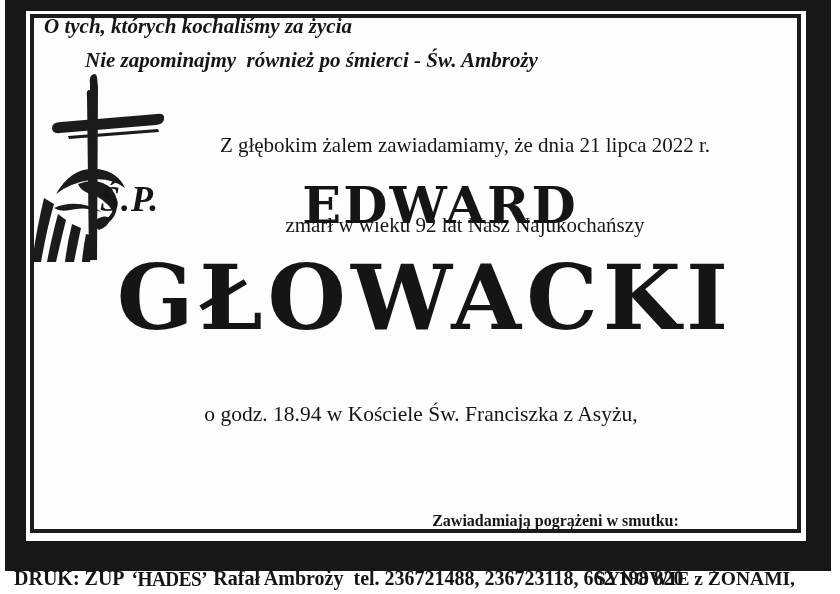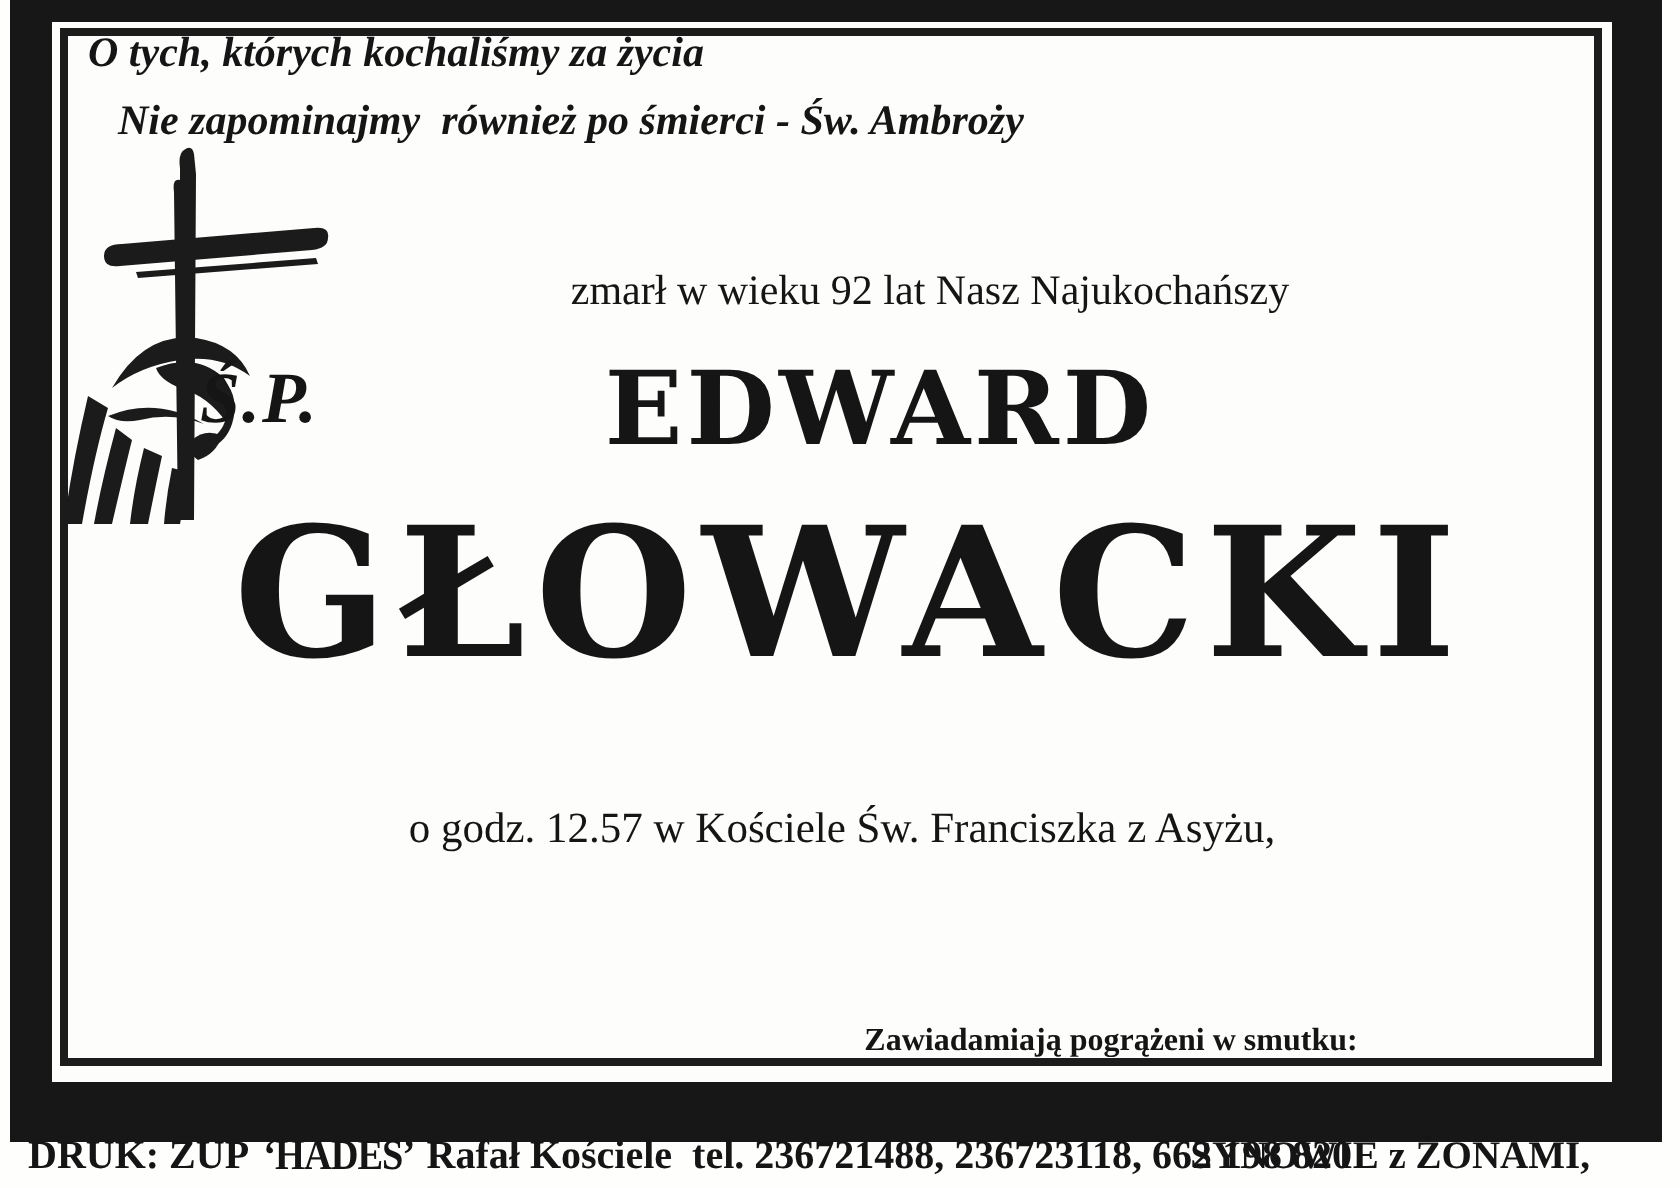--- a/index.html
+++ b/index.html
@@ -12,21 +12,21 @@
   .band { position:absolute; left:5px; top:0; width:826px; height:571px; background:#171717; }
   
   .inner { position:absolute; left:26px; top:11px; width:780px; height:530px; background:#fdfdfb; }
   
   .thin { position:absolute; left:30px; top:14px; width:771px; height:519px; border:4px solid #1c1c1c; }
 
   .abs { position:absolute; }
 
   .epigraph { font-style:italic; font-weight:bold; font-size:21px; line-height:22px; white-space:pre; }
   .epi1 { left:44px; top:15px; }
-  .epi2 { left:59px; top:49px; }
+  .epi2 { left:85px; top:49px; }
 
   .announce { left:215px; top:79px; width:500px; text-align:center;
               font-size:21px; line-height:26.5px; white-space:pre; }
 
   .figure-art { left:28px; top:72px; width:196px; height:192px; }
 
   .sp { left:100px; top:181px; font-size:36px; font-weight:bold; line-height:1; letter-spacing:1px;font-style:italic; }
 
   .name { font-family:"DejaVu Serif", serif; font-weight:bold; line-height:1;
           text-align:center; white-space:nowrap; }
@@ -51,20 +51,21 @@
 <div class="page">
 
   <div class="band"></div>
   <div class="inner"></div>
   <div class="thin"></div>
 
   <div class="abs epigraph epi1">O tych, których kochaliśmy za życia</div>
   <div class="abs epigraph epi2">Nie zapominajmy  również po śmierci - Św. Ambroży</div>
 
   <div class="abs announce">
+    <div>Z głębokim żalem zawiadamiamy, że dnia 21 lipca 2022 r.</div>
     <div>zmarł w wieku 92 lat Nasz Najukochańszy</div>
   </div>
 
   <svg class="abs figure-art" viewBox="0 0 196 192" xmlns="http://www.w3.org/2000/svg">
     <g fill="#1b1b1b">
 
       <path d="M64 3 q4 -3 5 2 l1 10 -1 173 -7 0 0 -176 q-1 -7 2 -9 z"></path>
       <path d="M62 18 q-4 -1 -3 6 l2 164 4 0 -1 -168 z"></path>
 
       <path d="M24 56 q0 -6 9 -6 l96 -8 q8 -1 7 5 q0 5 -8 6 l-96 8 q-8 1 -8 -5 z"></path>
@@ -87,26 +88,26 @@
       <path d="M58 162 Q55 177 54 190 L62 190 Q65 174 66 164 Z"></path>
     </g>
   </svg>
 
   <div class="abs sp">Ś.P.</div>
 
   <div class="abs name name-first">EDWARD</div>
   <div class="abs name name-last">GŁOWACKI</div>
 
   <div class="abs ceremony">
-    <div>o godz. 12.57 w Kościele Św. Franciszka z Asyżu,</div>
+    <div>o godz. 18.94 w Kościele Św. Franciszka z Asyżu,</div>
     
     
   </div>
 
   <div class="abs mourners">
     <div class="mourners-heading">Zawiadamiają pogrążeni w smutku:</div>
     <div class="mourners-line">SYNOWIE z ŻONAMI,</div>
     
   </div>
 
-  <div class="abs printer"><span>DRUK: ZUP</span><span class="printer-brand">‘HADES’</span><span class="printer-owner">Rafał Kościele</span><span>tel. 236721488, 236723118, 662 198 820</span></div>
+  <div class="abs printer"><span>DRUK: ZUP</span><span class="printer-brand">‘HADES’</span><span class="printer-owner">Rafał Ambroży</span><span>tel. 236721488, 236723118, 662 198 820</span></div>
 
 </div>
 
 </body></html>

